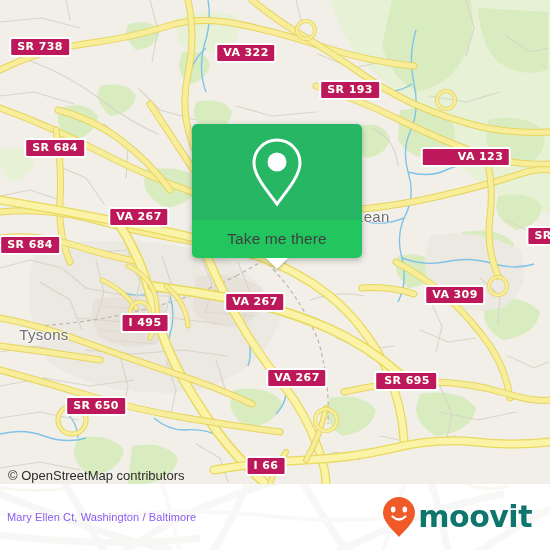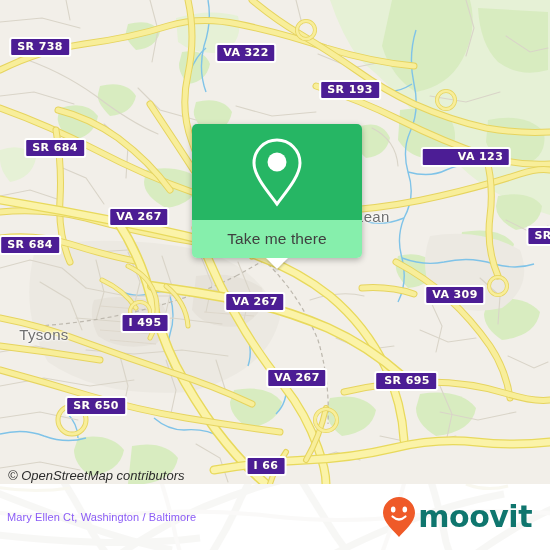--- a/index.html
+++ b/index.html
@@ -24,21 +24,21 @@
     overflow: hidden;
   }
   #map svg.maplayer {
     position: absolute; left: 0; top: 0;
     width: 550px; height: 484px;
   }
 
   
   .shield {
     position: absolute;
-    background: #4c1d95;
+    background: #be185d;
     border: 2px solid #ffffff;
     border-radius: 3px;
     color: #ffffff;
     font-family: "DejaVu Sans", sans-serif;
     font-weight: bold;
     font-size: 11px;
     letter-spacing: 0.4px;
     line-height: 16px;
     height: 16px;
     padding: 0 6px;
@@ -74,21 +74,21 @@
     height: 96px;
     background: #26b664;
     border-radius: 5px 5px 0 0;
     display: flex;
     align-items: center;
     justify-content: center;
   }
   #card-bottom {
     position: relative;
     height: 38px;
-    background: #86efac;
+    background: #22c55e;
     border-radius: 0 0 5px 5px;
     display: flex;
     align-items: center;
     justify-content: center;
     color: #3f3f3f;
     font-size: 15.5px;
     letter-spacing: .1px;
   }
   #card-pointer {
     position: absolute;
@@ -103,21 +103,20 @@
 
   
   #attribution {
     position: absolute;
     left: 8px; top: 468px;
     font-family: "Liberation Sans", sans-serif;
     font-size: 13px;
     color: #2b2b2b;
     z-index: 50;
     white-space: nowrap;
-    font-style: italic;
   }
 
   
   #footer {
     position: absolute;
     left: 0; top: 484px;
     width: 550px; height: 66px;
     background: #ffffff;
     overflow: hidden;
   }

